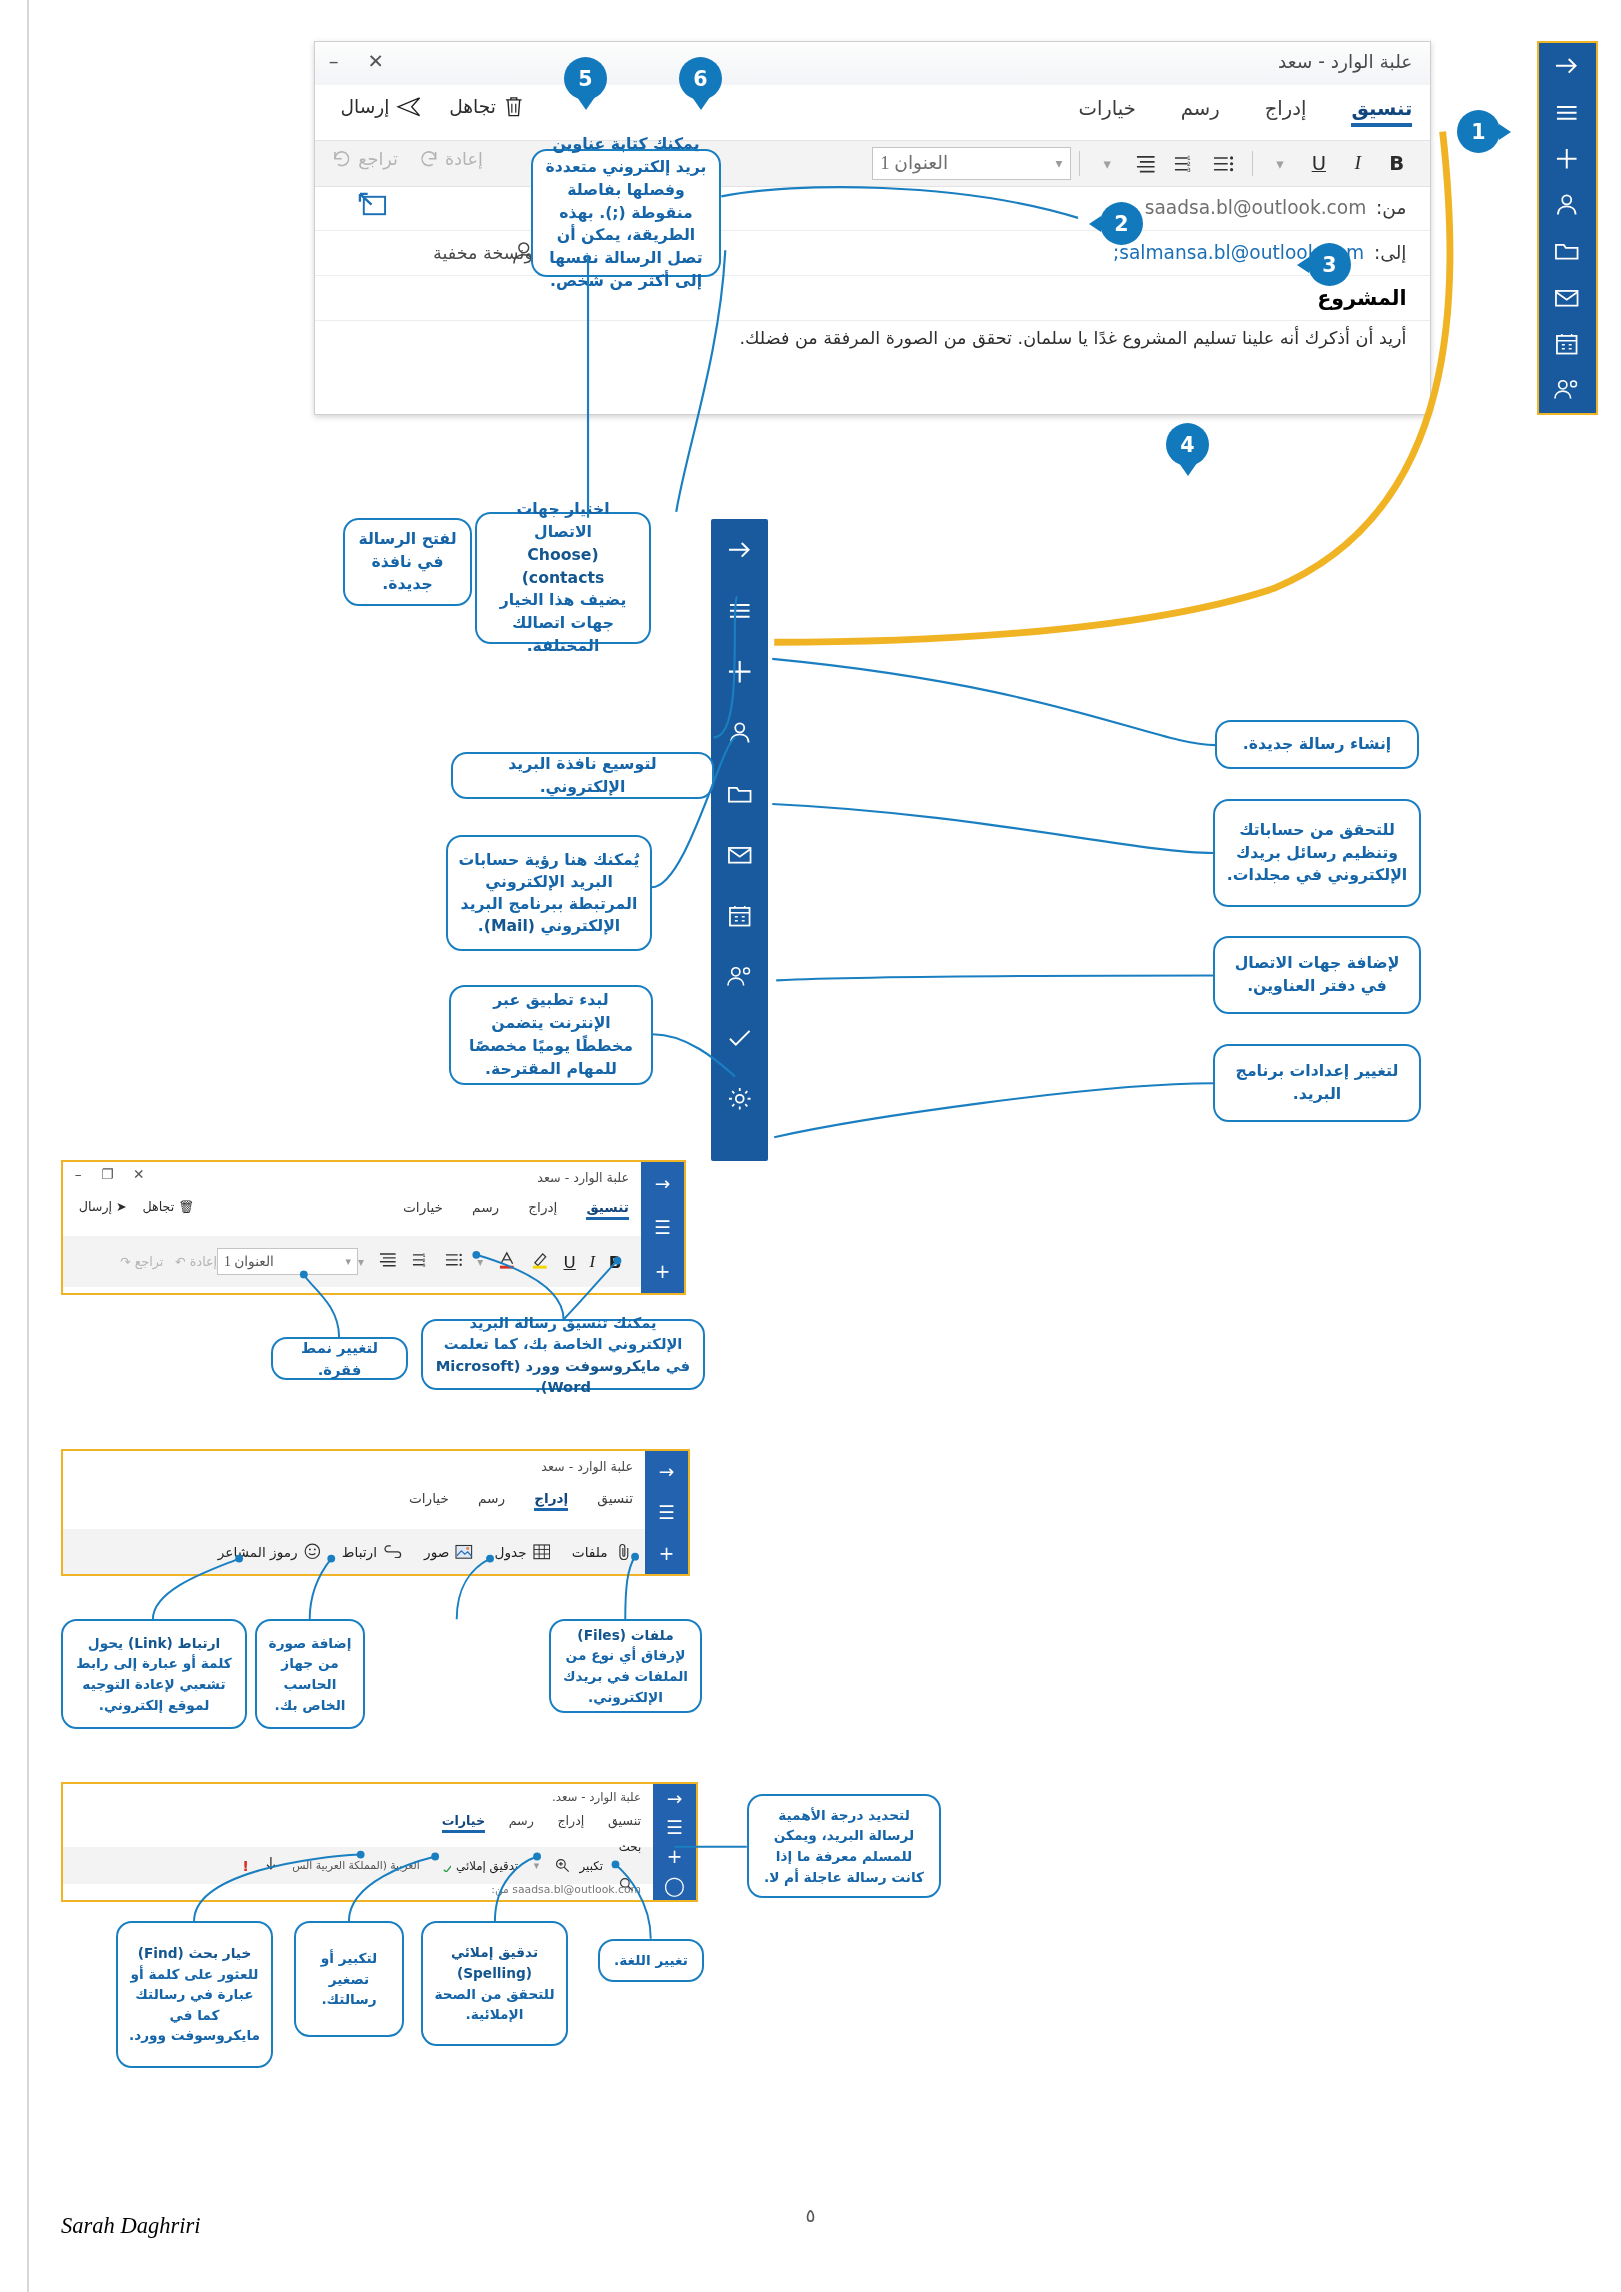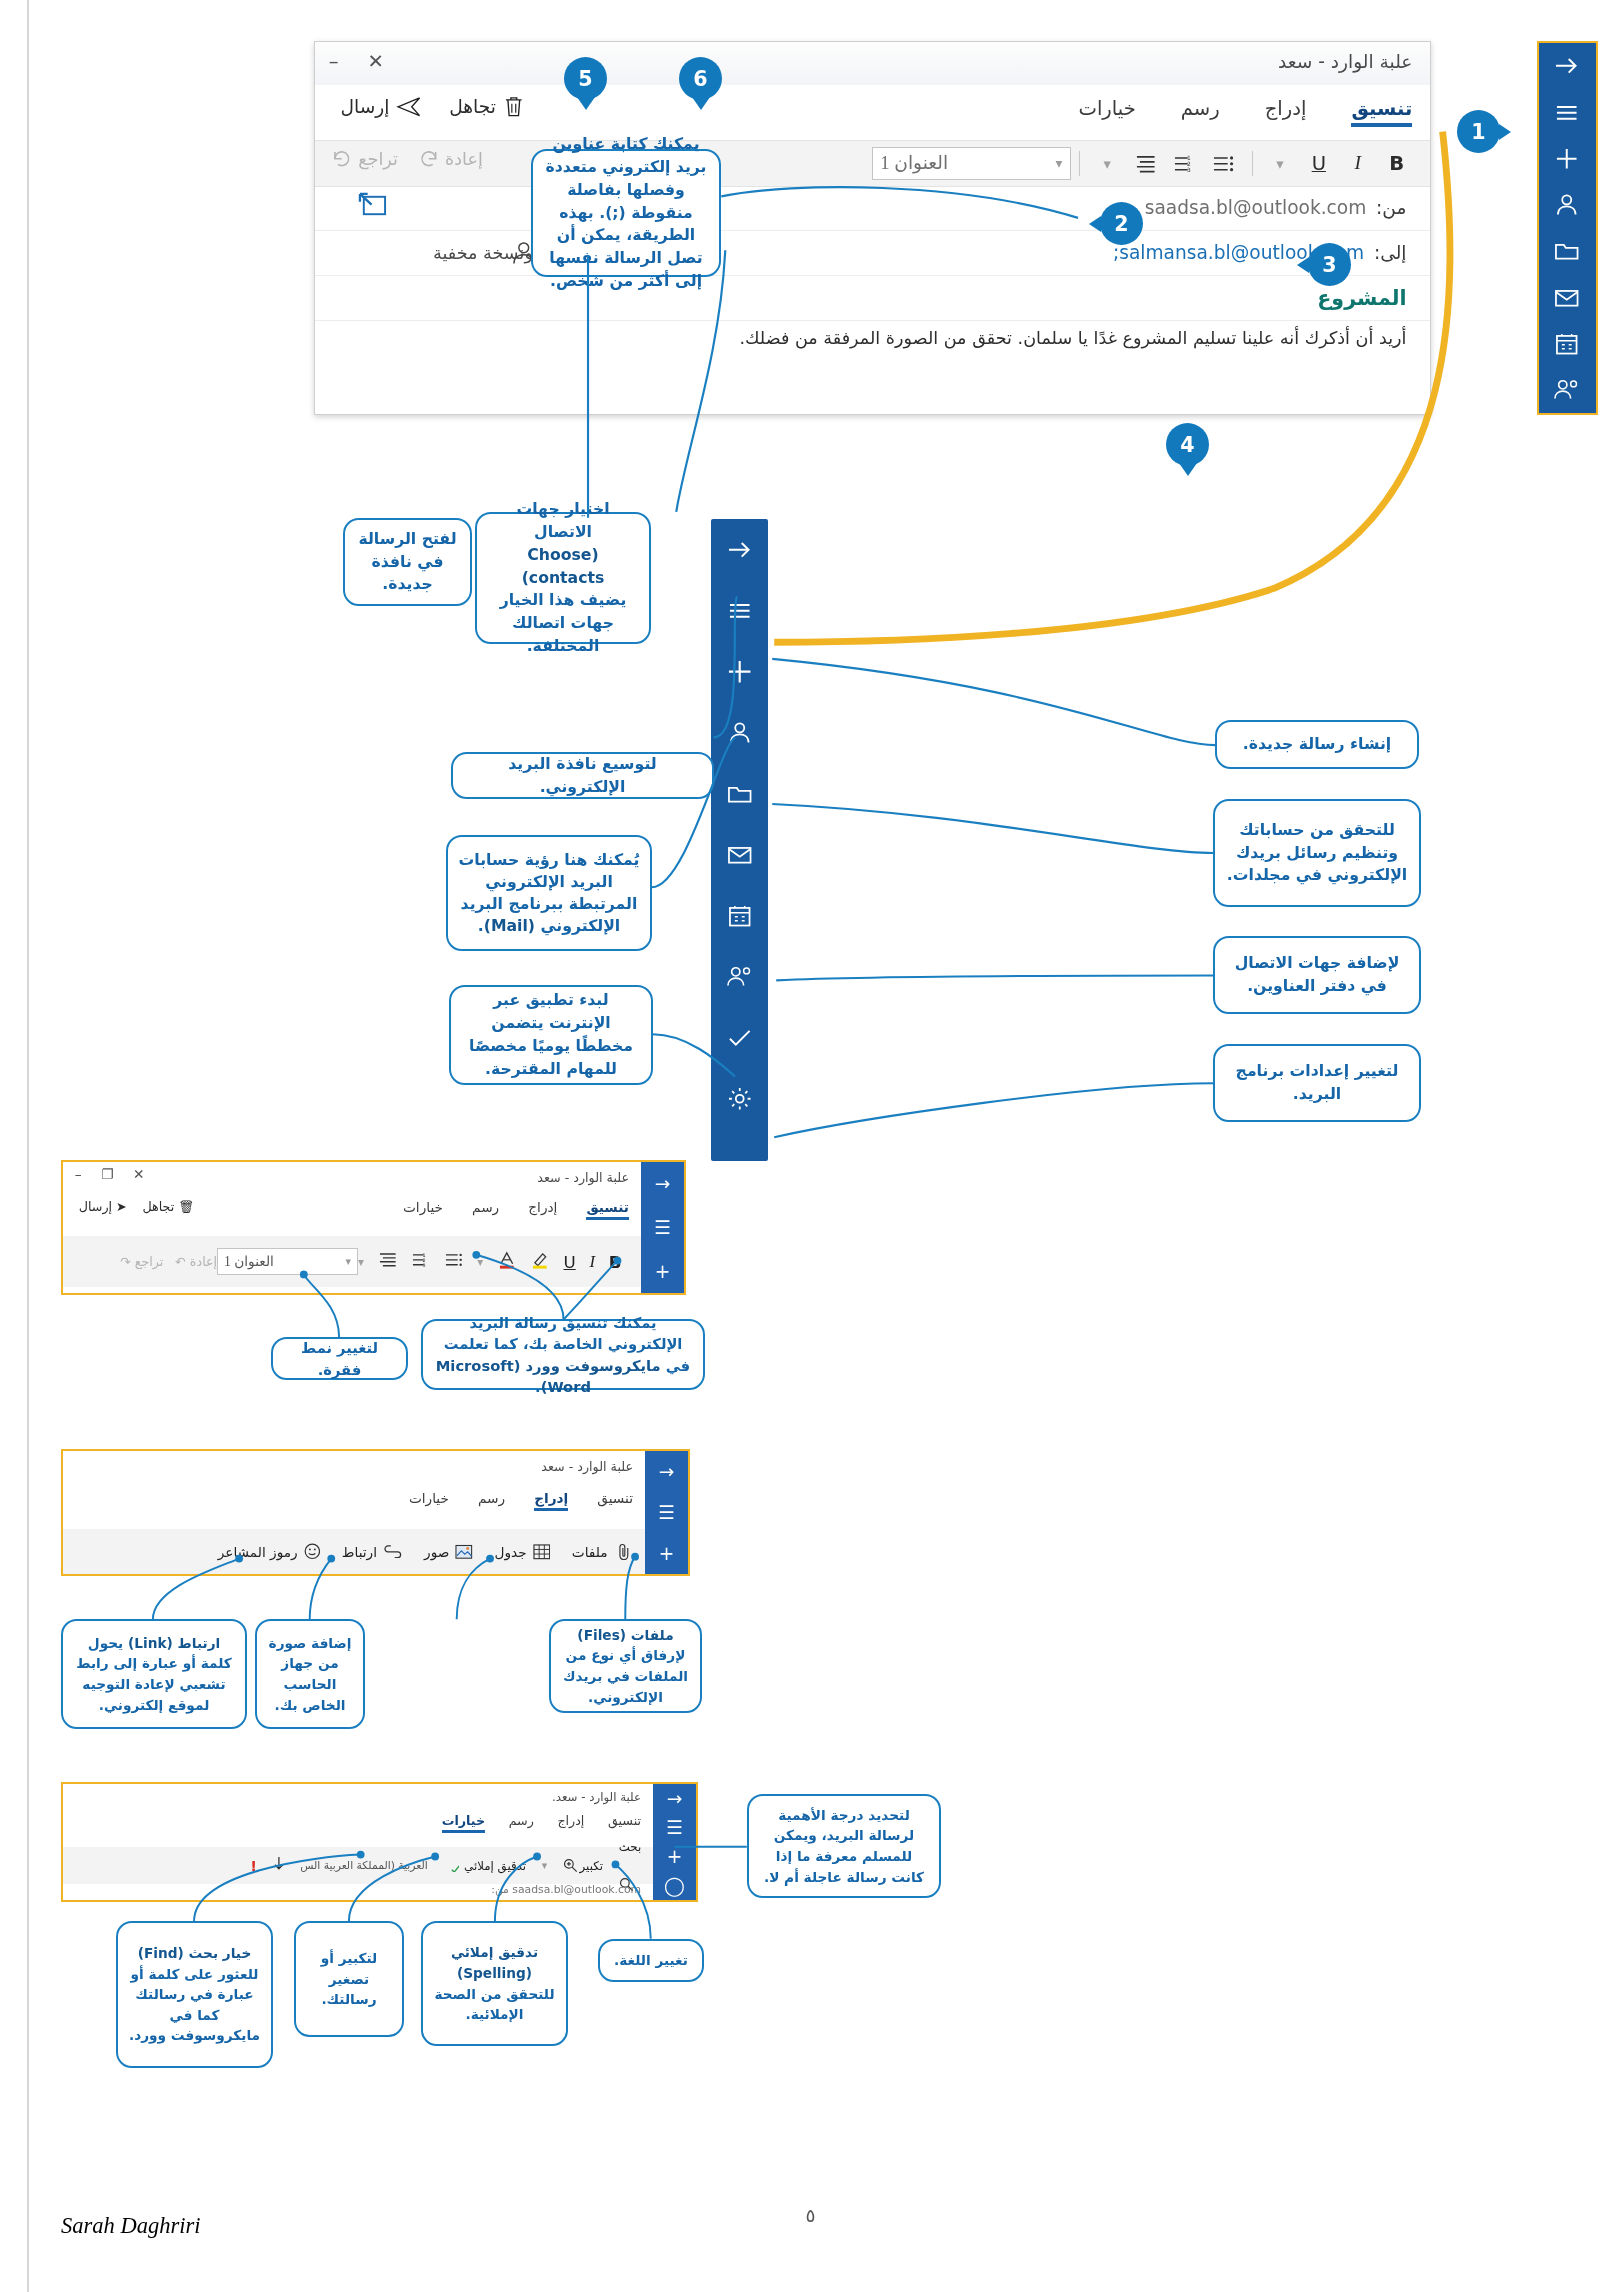--- a/index.html
+++ b/index.html
@@ -71,21 +71,21 @@
   .undo-row{position:absolute;left:15.7px;top:7.8px;display:flex;flex-direction:row;gap:19.6px;
      align-items:center;color:#b4b4b4;font-size:17.6px;}
   .undo-row .ci{display:flex;flex-direction:row;align-items:center;gap:5.9px;}
 
   .fieldrow{position:absolute;right:0;left:0;height:45px;border-bottom:1px solid #ededed;
      display:flex;align-items:center;}
   .flabel{font-size:18.6px;color:#3b3b3b;margin-right:23.5px;}
   .fvalue{font-size:18.6px;color:#6f6f6f;margin-right:9.8px;}
   .fvalue.link{color:#1a6fb5;}
   .ccbcc{position:absolute;left:25.5px;font-size:17.6px;color:#4a4a4a;}
-  .subject{font-size:20.6px;color:#0f766e;font-weight:600;margin-right:23.5px;}
+  .subject{font-size:20.6px;color:#000000;font-weight:600;margin-right:23.5px;}
   .bodytext{position:absolute;right:23.5px;left:23.5px;top:282px;font-size:17.6px;color:#2e2e2e;
      text-align:right;line-height:1.6;}
   .popout{position:absolute;left:0;top:0;}
 
   
   .rail{position:absolute;background:#185a9d;display:flex;flex-direction:column;align-items:center;}
   .rail .ritem{width:100%;height:61px;display:flex;align-items:center;justify-content:center;color:#fff;}
   .rail svg{display:block;}
 
   
@@ -521,21 +521,21 @@
       <div class="t active">خيارات</div>
     </div>
     <div class="sn-tool" style="top:63px;height:37px;right:43px;left:0;padding:0 11.8px;gap:15.7px;font-size:11.8px;color:#222;justify-content:flex-start">
       <span style="display:flex;flex-direction:column;align-items:flex-end;gap:23px">
         <span>بحث</span>
         <svg width="14.7" height="14.7" viewBox="0 0 15 15">
             <circle cx="6" cy="6" r="4.4" fill="none" stroke="#333" stroke-width="1.2"></circle>
             <path d="M9.3 9.3L14 14" stroke="#333" stroke-width="1.3"></path>
           </svg>
       </span>
-      <span style="display:flex;flex-direction:row;align-items:center;gap:2px">
+      <span style="display:flex;flex-direction:row;align-items:center;gap:10px">
         <span>تكبير</span>
         <svg width="14.7" height="14.7" viewBox="0 0 15 15">
             <circle cx="6" cy="6" r="4.4" fill="none" stroke="#333" stroke-width="1.2"></circle>
             <path d="M9.3 9.3L14 14M4 6h4M6 4v4" stroke="#333" stroke-width="1.2"></path>
           </svg>
       </span>
       <span style="color:#999;font-size:10.8px">▾</span>
       <span style="display:flex;flex-direction:row;align-items:center;gap:4.9px">
         <span>تدقيق إملائي</span>
         <svg width="15.7" height="13.7" viewBox="0 0 16 14" style="font-size:12px">

